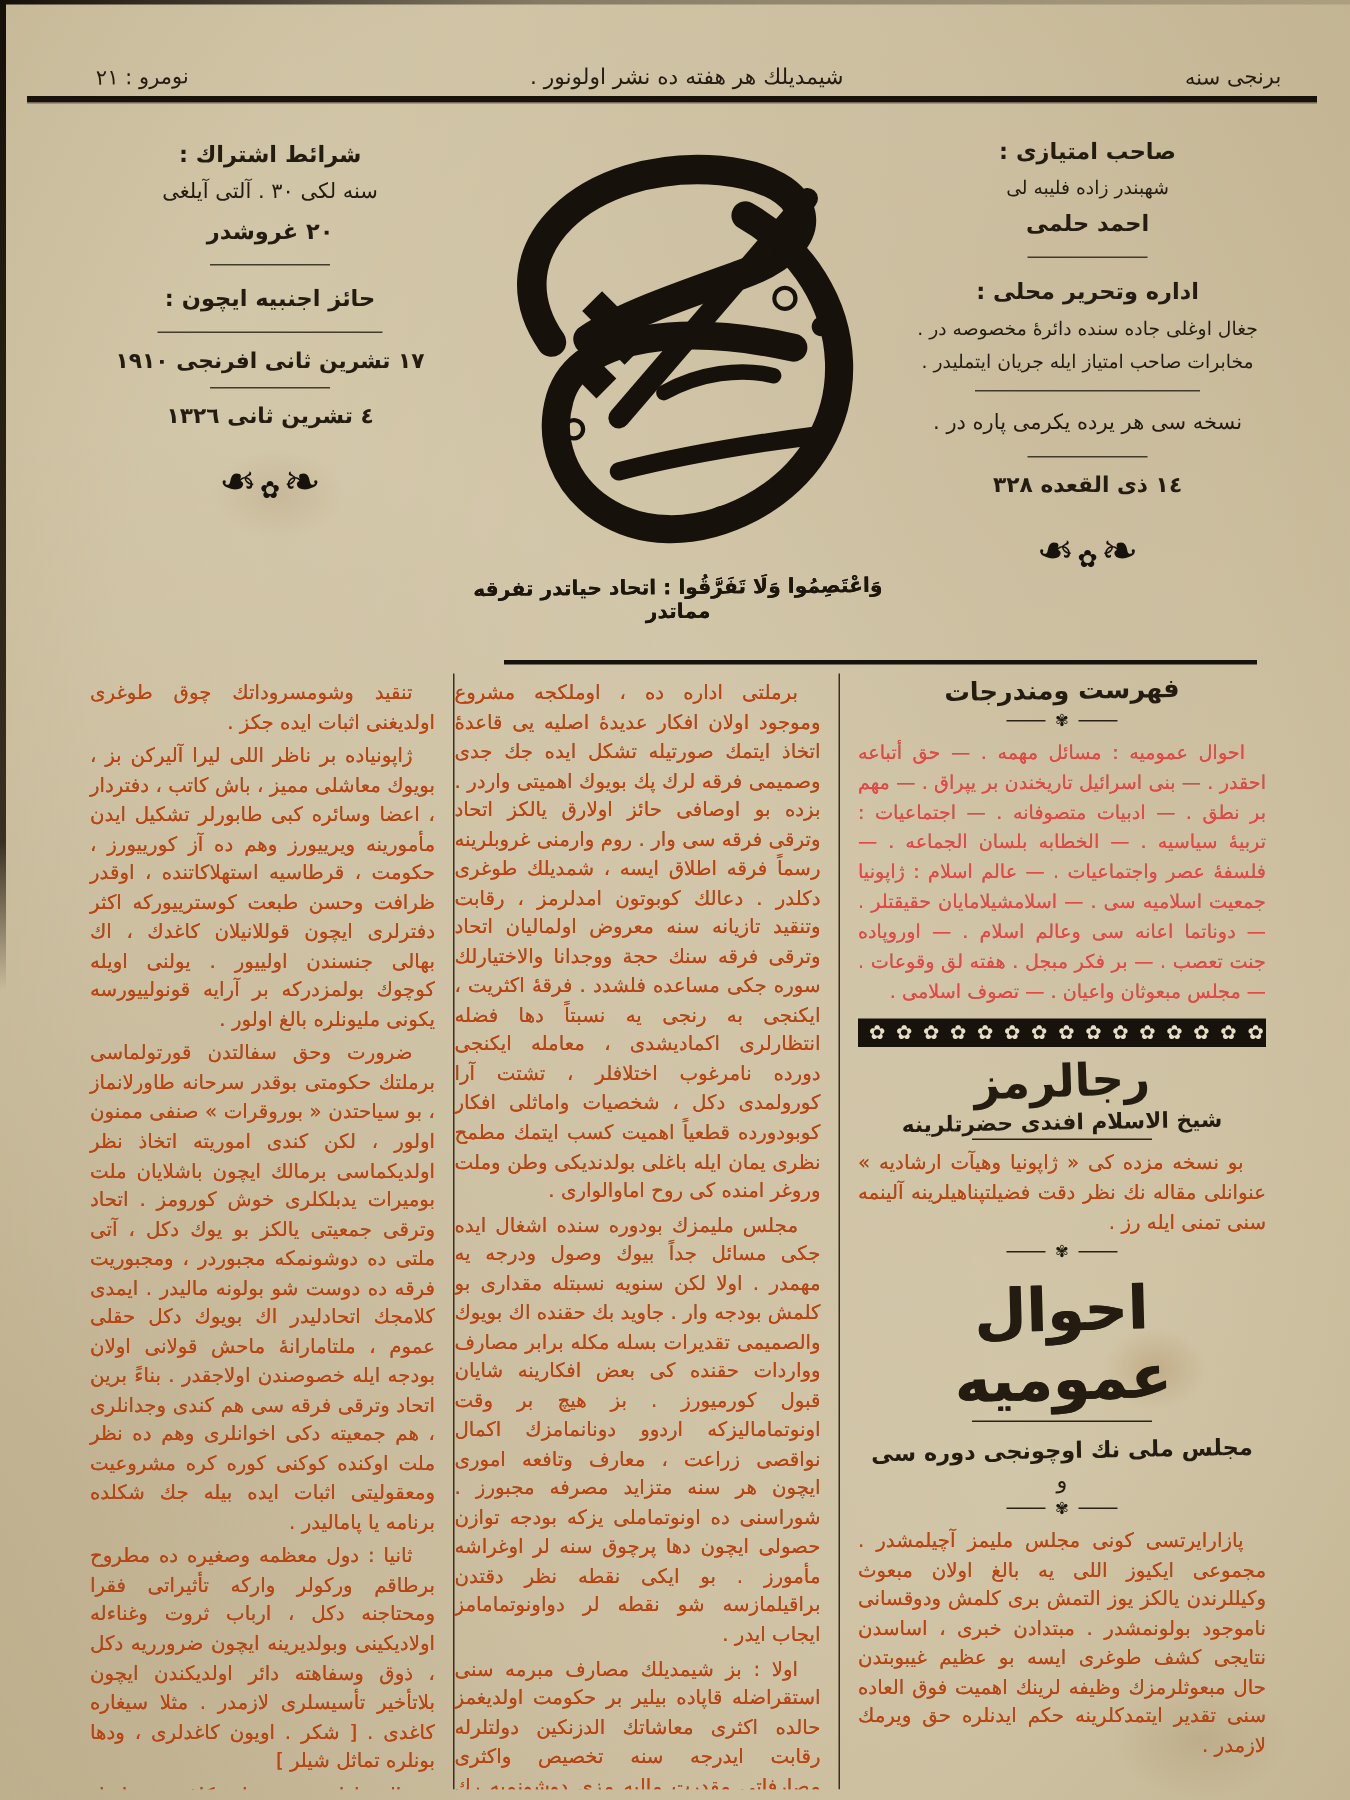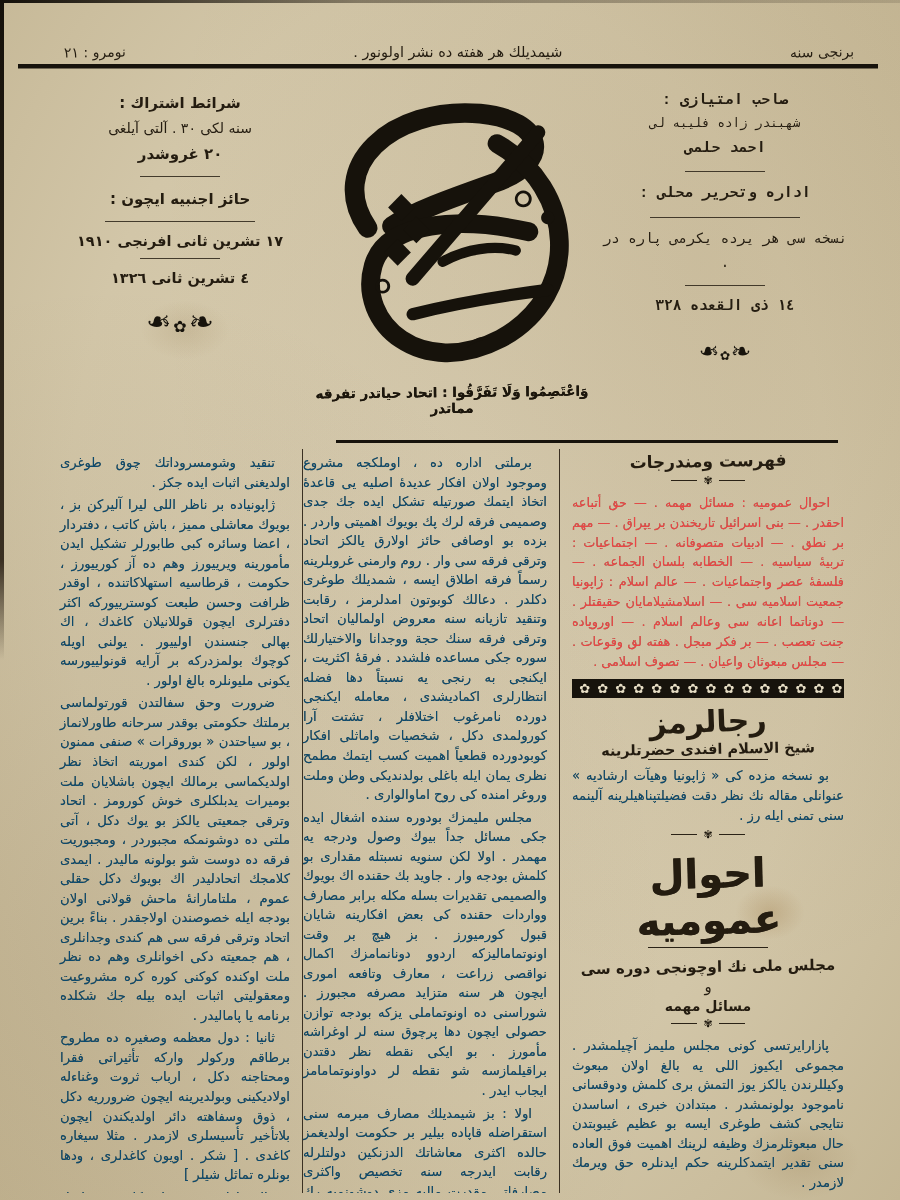--- a/index.html
+++ b/index.html
@@ -32,21 +32,21 @@
   .topbar{ display:flex; justify-content:space-between; align-items:flex-end;
     padding:0 24px 4px 46px; font-size:14px; }
   .topbar .t-right{ transform:rotate(-1deg); }
   .topbar .t-center{ font-size:14.5px; letter-spacing:.5px; }
   .topbar .t-left{ transform:rotate(-1deg); }
   .rule-heavy{ height:4px; background:#17130c; box-shadow:0 1px 0 rgba(23,19,12,.5); }
 
   
   .header{ display:flex; padding:10px 30px 0 40px; height:372px; }
   .h-col{ display:flex; flex-direction:column; align-items:center; text-align:center; }
-  .h-right{ width:270px; padding-top:10px;font-family:Liberation Mono, monospace; }
+  .h-right{ width:270px; padding-top:10px; }
   .h-center{ flex:1; position:relative; }
   .h-left{ width:268px; padding-top:12px; }
   .h-line{ font-size:14px; line-height:1.75; }
   .h-line.small{ font-size:12.5px; }
   .h-line.bold{ font-weight:bold; font-size:15px;text-align:center; }
   .h-div{ width:80px; border-bottom:1px solid #2a2216; margin:9px auto 9px; opacity:.85; }
   .h-div.wide{ width:150px; }
   .date-line{ font-size:14.5px; font-weight:bold; margin-top:2px; }
   .fleuron{ margin-top:18px; font-size:30px; color:#17130c; display:flex; align-items:center; gap:2px; }
   .fleuron .flip{ display:inline-block; transform:scaleX(-1); }
@@ -59,21 +59,21 @@
     color:#1c160c; transform:rotate(-.6deg); text-shadow:0 0 .4px #1c160c; }
 
   
   .body-rule{ margin:0 40px 0 318px; height:3px; background:#17130c; }
   .columns{ display:flex; padding:6px 30px 0 40px; height:750px; overflow:hidden; }
   .col{ overflow:hidden; height:100%; }
   .col-a{ width:288px; padding:0 4px 0 12px; }
   .col-b{ width:258px; padding:4px 12px 0 0; border-left:1px solid #3a3022; border-right:1px solid #3a3022; }
   .col-c{ flex:1; padding:4px 12px 0 2px; }
   .para{ font-size:13.2px; line-height:1.48; text-align:justify; text-indent:15px; margin-bottom:3px;
-    color:#0c4a6e; text-shadow:0 0 .3px rgba(39,32,15,.55); }
+    color:#c2410c; text-shadow:0 0 .3px rgba(39,32,15,.55); }
 
   .toc-heading{ text-align:center; font-size:17px; font-weight:bold; margin:2px 0 2px; transform:rotate(-1deg); }
   .orn-divider{ display:flex; align-items:center; justify-content:center; gap:6px; margin:3px 0 6px; color:#1c160c; }
   .orn-divider::before,.orn-divider::after{ content:""; width:26px; border-top:1px solid #2a2216; }
   .orn-divider .g{ font-size:11px; }
   .toc-body{ font-size:12.8px; line-height:1.55; text-align:justify; text-indent:14px; color:#ef4444;
     text-shadow:0 0 .3px rgba(39,32,15,.5); }
 
   .rosette-row{ margin:8px 0 6px; background:#17130c; color:#e8dfc6; text-align:center;
     font-size:13px; letter-spacing:1.5px; line-height:19px; height:19px; overflow:hidden; white-space:nowrap; }
@@ -109,20 +109,22 @@
   <div class="rule-heavy"></div>
 
   <div class="header">
 
     <div class="h-col h-right">
       <div class="h-line bold">صاحب امتيازى :</div>
       <div class="h-line small">شهبندر زاده فليبه لى</div>
       <div class="h-line bold">احمد حلمى</div>
       <div class="h-div"></div>
       <div class="h-line bold">اداره وتحرير محلى :</div>
+      <div class="h-line small">جغال اوغلى جاده سنده دائرهٔ مخصوصه در .</div>
+      <div class="h-line small">مخابرات صاحب امتياز ايله جريان ايتمليدر .</div>
       <div class="h-div wide"></div>
       <div class="h-line">نسخه سى هر يرده يكرمى پاره در .</div>
       <div class="h-div"></div>
       <div class="date-line">١٤ ذى القعده ٣٢٨</div>
       <div class="fleuron">
         <span>❧</span>
         <span class="bud">✿</span>
         <span class="flip">❧</span>
       </div>
     </div>
@@ -187,21 +189,20 @@
       <div class="sub-underline"></div>
       <div class="para">بو نسخه مزده كى « ژاپونيا وهيآت ارشاديه » عنوانلى مقاله نك نظر دقت فضيلتپناهيلرينه آلينمه سنى تمنى ايله رز .</div>
       <div class="orn-divider">
         <span class="g">✾</span>
       </div>
 
       <div class="ahval-heading">احوال عموميه</div>
       <div class="ahval-rule"></div>
       <div class="ahval-sub1">مجلس ملى نك اوچونجى دوره سى</div>
       <div class="ahval-sub2">و</div>
-      <div class="ahval-sub3">مسائل مهمه</div>
       <div class="orn-divider">
         <span class="g">✾</span>
       </div>
       <div class="para">پازارايرتسى كونى مجلس مليمز آچيلمشدر . مجموعى ايكيوز اللى يه بالغ اولان مبعوث وكيللرندن يالكز يوز التمش برى كلمش ودوقسانى ناموجود بولونمشدر . مبتدادن خبرى ، اساسدن نتايجى كشف طوغرى ايسه بو عظيم غيبوبتدن حال مبعوثلرمزك وظيفه لرينك اهميت فوق العاده سنى تقدير ايتمدكلرينه حكم ايدنلره حق ويرمك لازمدر .</div>
 
     </div>
 
     <div class="col col-b">
       <div class="para">برملتى اداره ده ، اوملكجه مشروع وموجود اولان افكار عديدهٔ اصليه يى قاعدهٔ اتخاذ ايتمك صورتيله تشكل ايده جك جدى وصميمى فرقه لرك پك بويوك اهميتى واردر . بزده بو اوصافى حائز اولارق يالكز اتحاد وترقى فرقه سى وار . روم وارمنى غروبلرينه رسماً فرقه اطلاق ايسه ، شمديلك طوغرى دكلدر . دعالك كوبوتون امدلرمز ، رقابت وتنقيد تازيانه سنه معروض اولماليان اتحاد وترقى فرقه سنك حجة ووجدانا والاختيارلك سوره جكى مساعده فلشدد . فرقهٔ اكثريت ، ايكنجى به رنجى يه نسبتاً دها فضله انتظارلرى اكماديشدى ، معامله ايكنجى دورده نامرغوب اختلافلر ، تشتت آرا كورولمدى دكل ، شخصيات واماثلى افكار كوبودورده قطعياً اهميت كسب ايتمك مطمح نظرى يمان ايله باغلى بولدنديكى وطن وملت وروغر امنده كى روح اماوالوارى .</div>
       <div class="para">مجلس مليمزك بودوره سنده اشغال ايده جكى مسائل جداً بيوك وصول ودرجه يه مهمدر . اولا لكن سنويه نسبتله مقدارى بو كلمش بودجه وار . جاويد بك حقنده اك بويوك والصميمى تقديرات بسله مكله برابر مصارف وواردات حقنده كى بعض افكارينه شايان قبول كورميورز . بز هيچ بر وقت اونوتماماليزكه اردوو دونانمامزك اكمال نواقصى زراعت ، معارف وتافعه امورى ايچون هر سنه متزايد مصرفه مجبورز . شوراسنى ده اونوتماملى يزكه بودجه توازن حصولى ايچون دها پرچوق سنه لر اوغراشه مأمورز . بو ايكى نقطه نظر دقتدن براقيلمازسه شو نقطه لر دواونوتمامامز ايجاب ايدر .</div>

